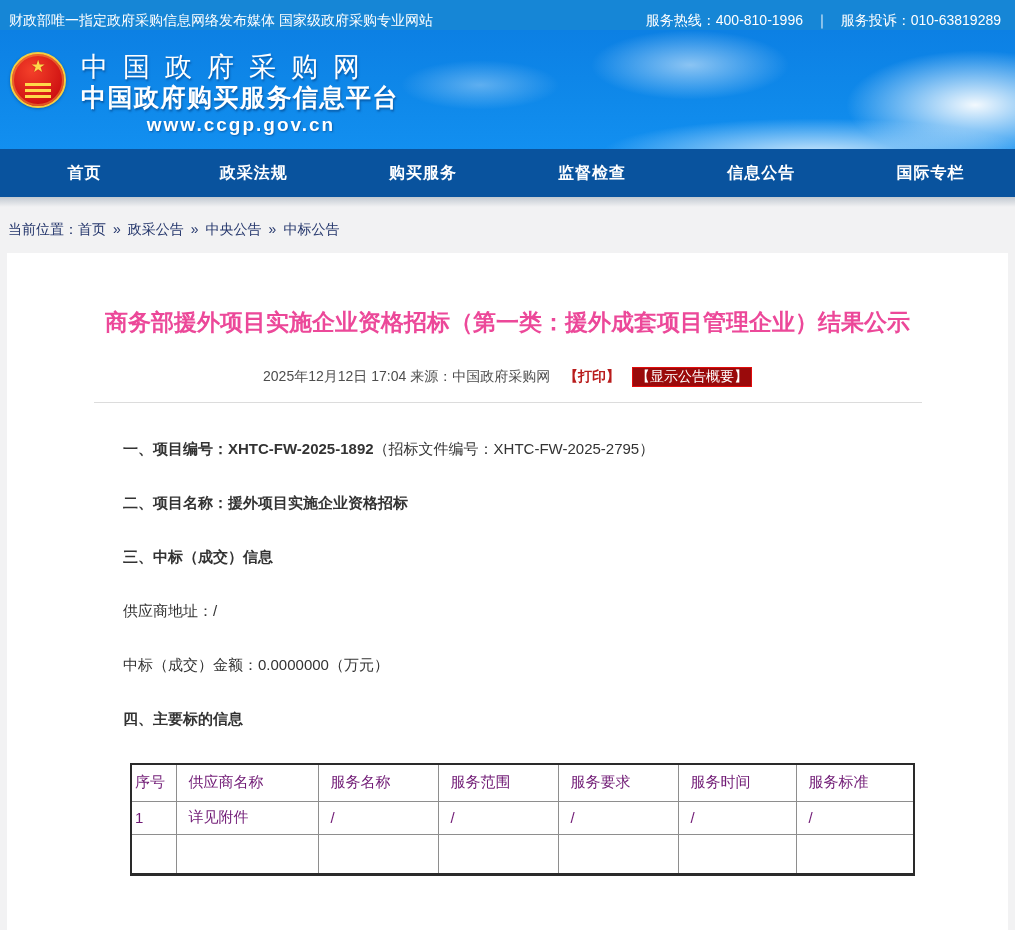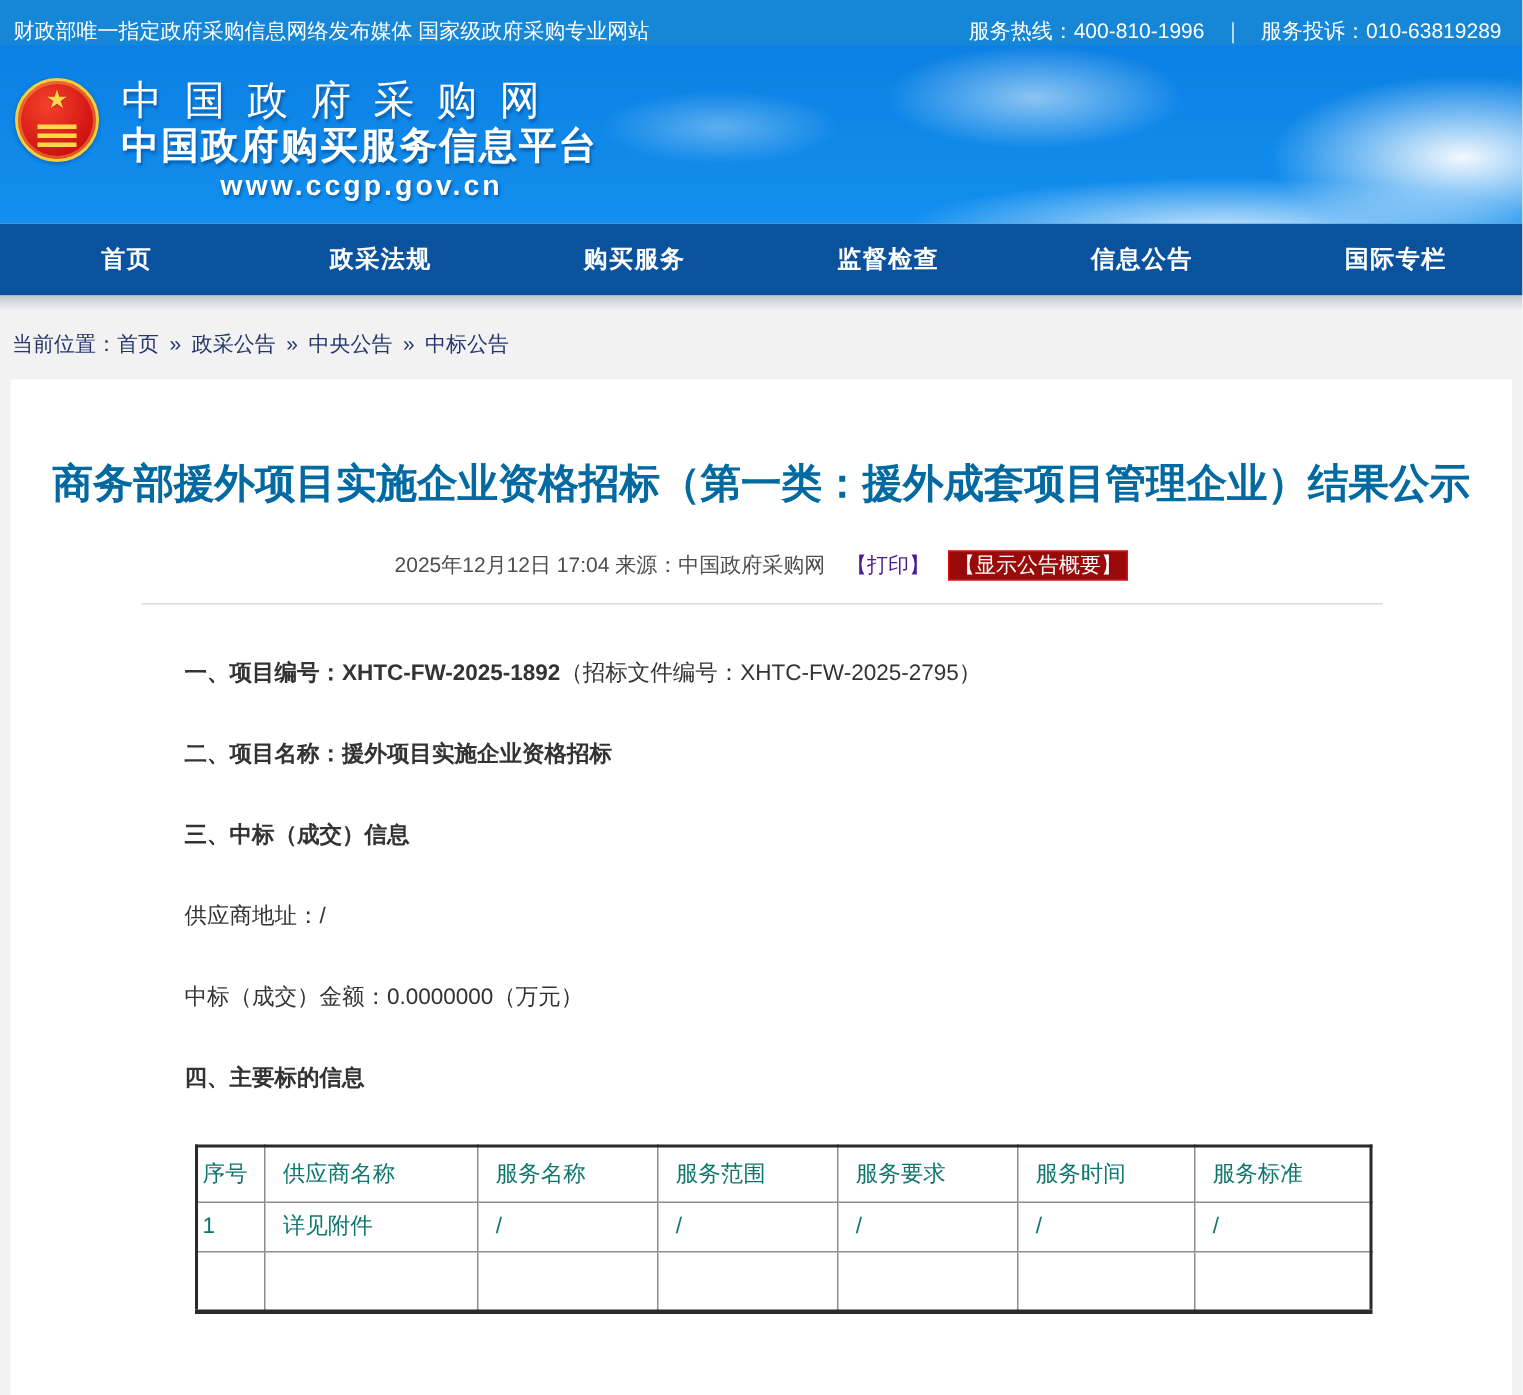--- a/index.html
+++ b/index.html
@@ -78,41 +78,41 @@
   }
   .breadcrumb a { color:#23356b; text-decoration:none; cursor:pointer; }
   .crumb-sep { margin:0 7px; }
 
   
   .panel {
     position:absolute; left:7px; right:7px; top:253px; bottom:0; background:#fff;
   }
   .article-title {
     margin:54px 28px 0; text-align:center;
-    font-size:27px; font-weight:bold; color:#0369a1; line-height:30px;
+    font-size:23px; font-weight:bold; color:#ec4899; line-height:30px;
   }
   .meta {
     margin-top:30px; text-align:center; font-size:14px; color:#4d4d4d;
   }
-  .meta .print { margin-left:10px; cursor:pointer; color:#4c1d95; }
+  .meta .print { margin-left:10px; cursor:pointer; color:#b91c1c;font-weight:bold; }
   .badge {
     display:inline-block; margin-left:8px; padding:0 3px 1px;
     background:#9a0a0b; border:1px solid #e20c0c; color:#fff; cursor:pointer;
     font-size:14px; line-height:17px;
   }
   .divider { width:828px; margin:15px auto 0; border-bottom:1px solid #dcdcdc; }
 
   .article-body { margin:36px 0 0 116px; font-size:15px; color:#333; }
   .article-body p { margin:0 0 34px; line-height:20px; }
   .article-body p b { font-weight:bold; }
 
   
   table.bid {
     border-collapse:collapse; table-layout:fixed; width:783px;
-    margin:26px 0 0 7px; font-size:15px; color:#0f766e; background:#fff;
+    margin:26px 0 0 7px; font-size:15px; color:#701a75; background:#fff;
     border:2px solid #2a2a2a; border-bottom-width:3px;
   }
   table.bid th, table.bid td {
     border:1px solid #8e8e8e; font-weight:normal; text-align:left;
     padding:0 4px 0 12px; overflow:hidden; white-space:nowrap;
   }
   table.bid th:first-child, table.bid td:first-child { padding-left:3px; }
   tr.hrow { height:37px; }
   tr.r1 { height:33px; }
   tr.r2 { height:40px; }

